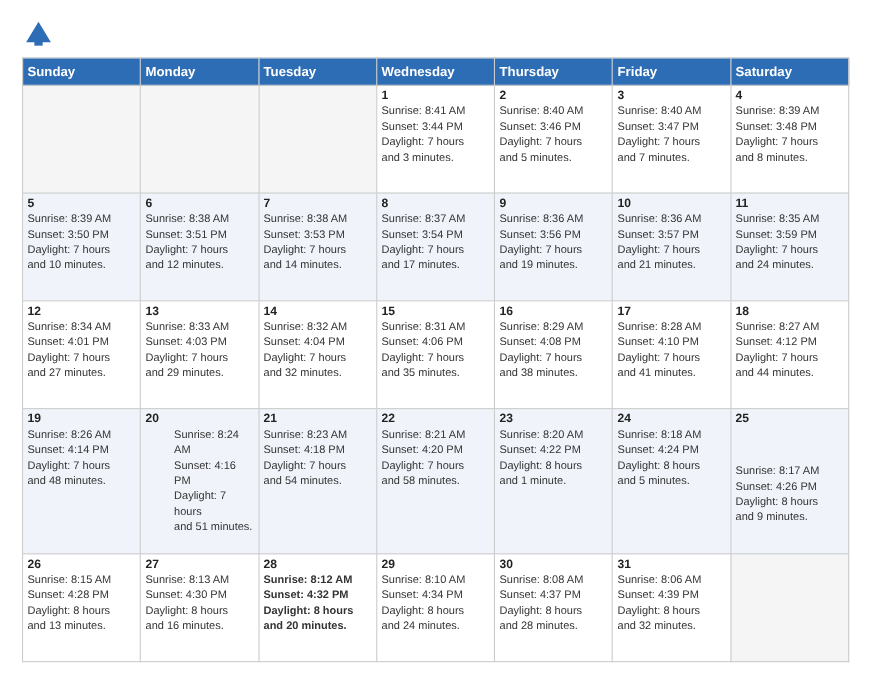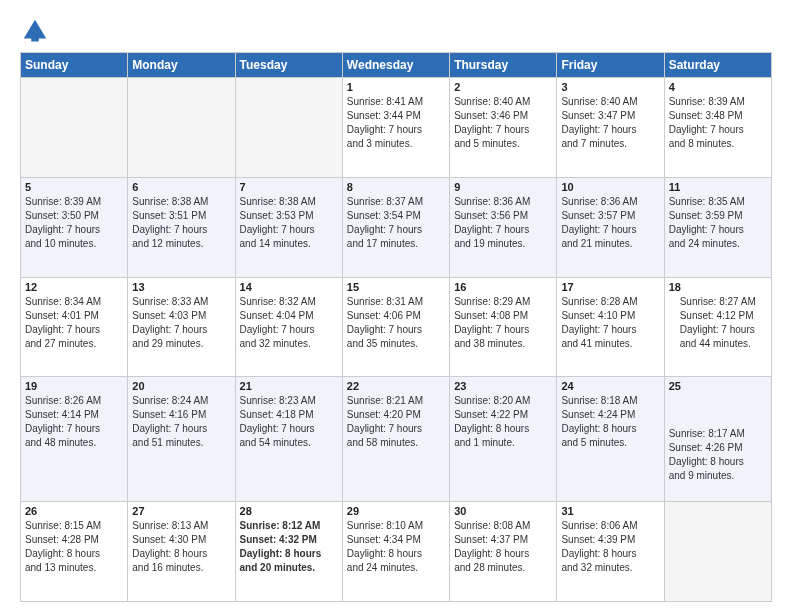--- a/index.html
+++ b/index.html
@@ -259,37 +259,37 @@
           </td>
           <td>
             <div class="day-num">17</div>
             <div class="day-info" style="white-space: pre-line;">Sunrise: 8:28 AM
 Sunset: 4:10 PM
 Daylight: 7 hours
 and 41 minutes.</div>
           </td>
           <td>
             <div class="day-num">18</div>
-            <div class="day-info" style="white-space: pre-line; margin-left: 11px;">Sunrise: 8:27 AM
+            <div class="day-info" style="white-space: pre-line;">Sunrise: 8:27 AM
 Sunset: 4:12 PM
 Daylight: 7 hours
 and 44 minutes.</div>
           </td>
         </tr>
         <tr class="alt-row">
           <td>
             <div class="day-num">19</div>
             <div class="day-info" style="white-space: pre-line;">Sunrise: 8:26 AM
 Sunset: 4:14 PM
 Daylight: 7 hours
 and 48 minutes.</div>
           </td>
           <td>
             <div class="day-num">20</div>
-            <div class="day-info" style="white-space: pre-line;">Sunrise: 8:24 AM
+            <div class="day-info" style="white-space: pre-line; margin-left: 26px;">Sunrise: 8:24 AM
 Sunset: 4:16 PM
 Daylight: 7 hours
 and 51 minutes.</div>
           </td>
           <td>
             <div class="day-num">21</div>
             <div class="day-info" style="white-space: pre-line;">Sunrise: 8:23 AM
 Sunset: 4:18 PM
 Daylight: 7 hours
 and 54 minutes.</div>

